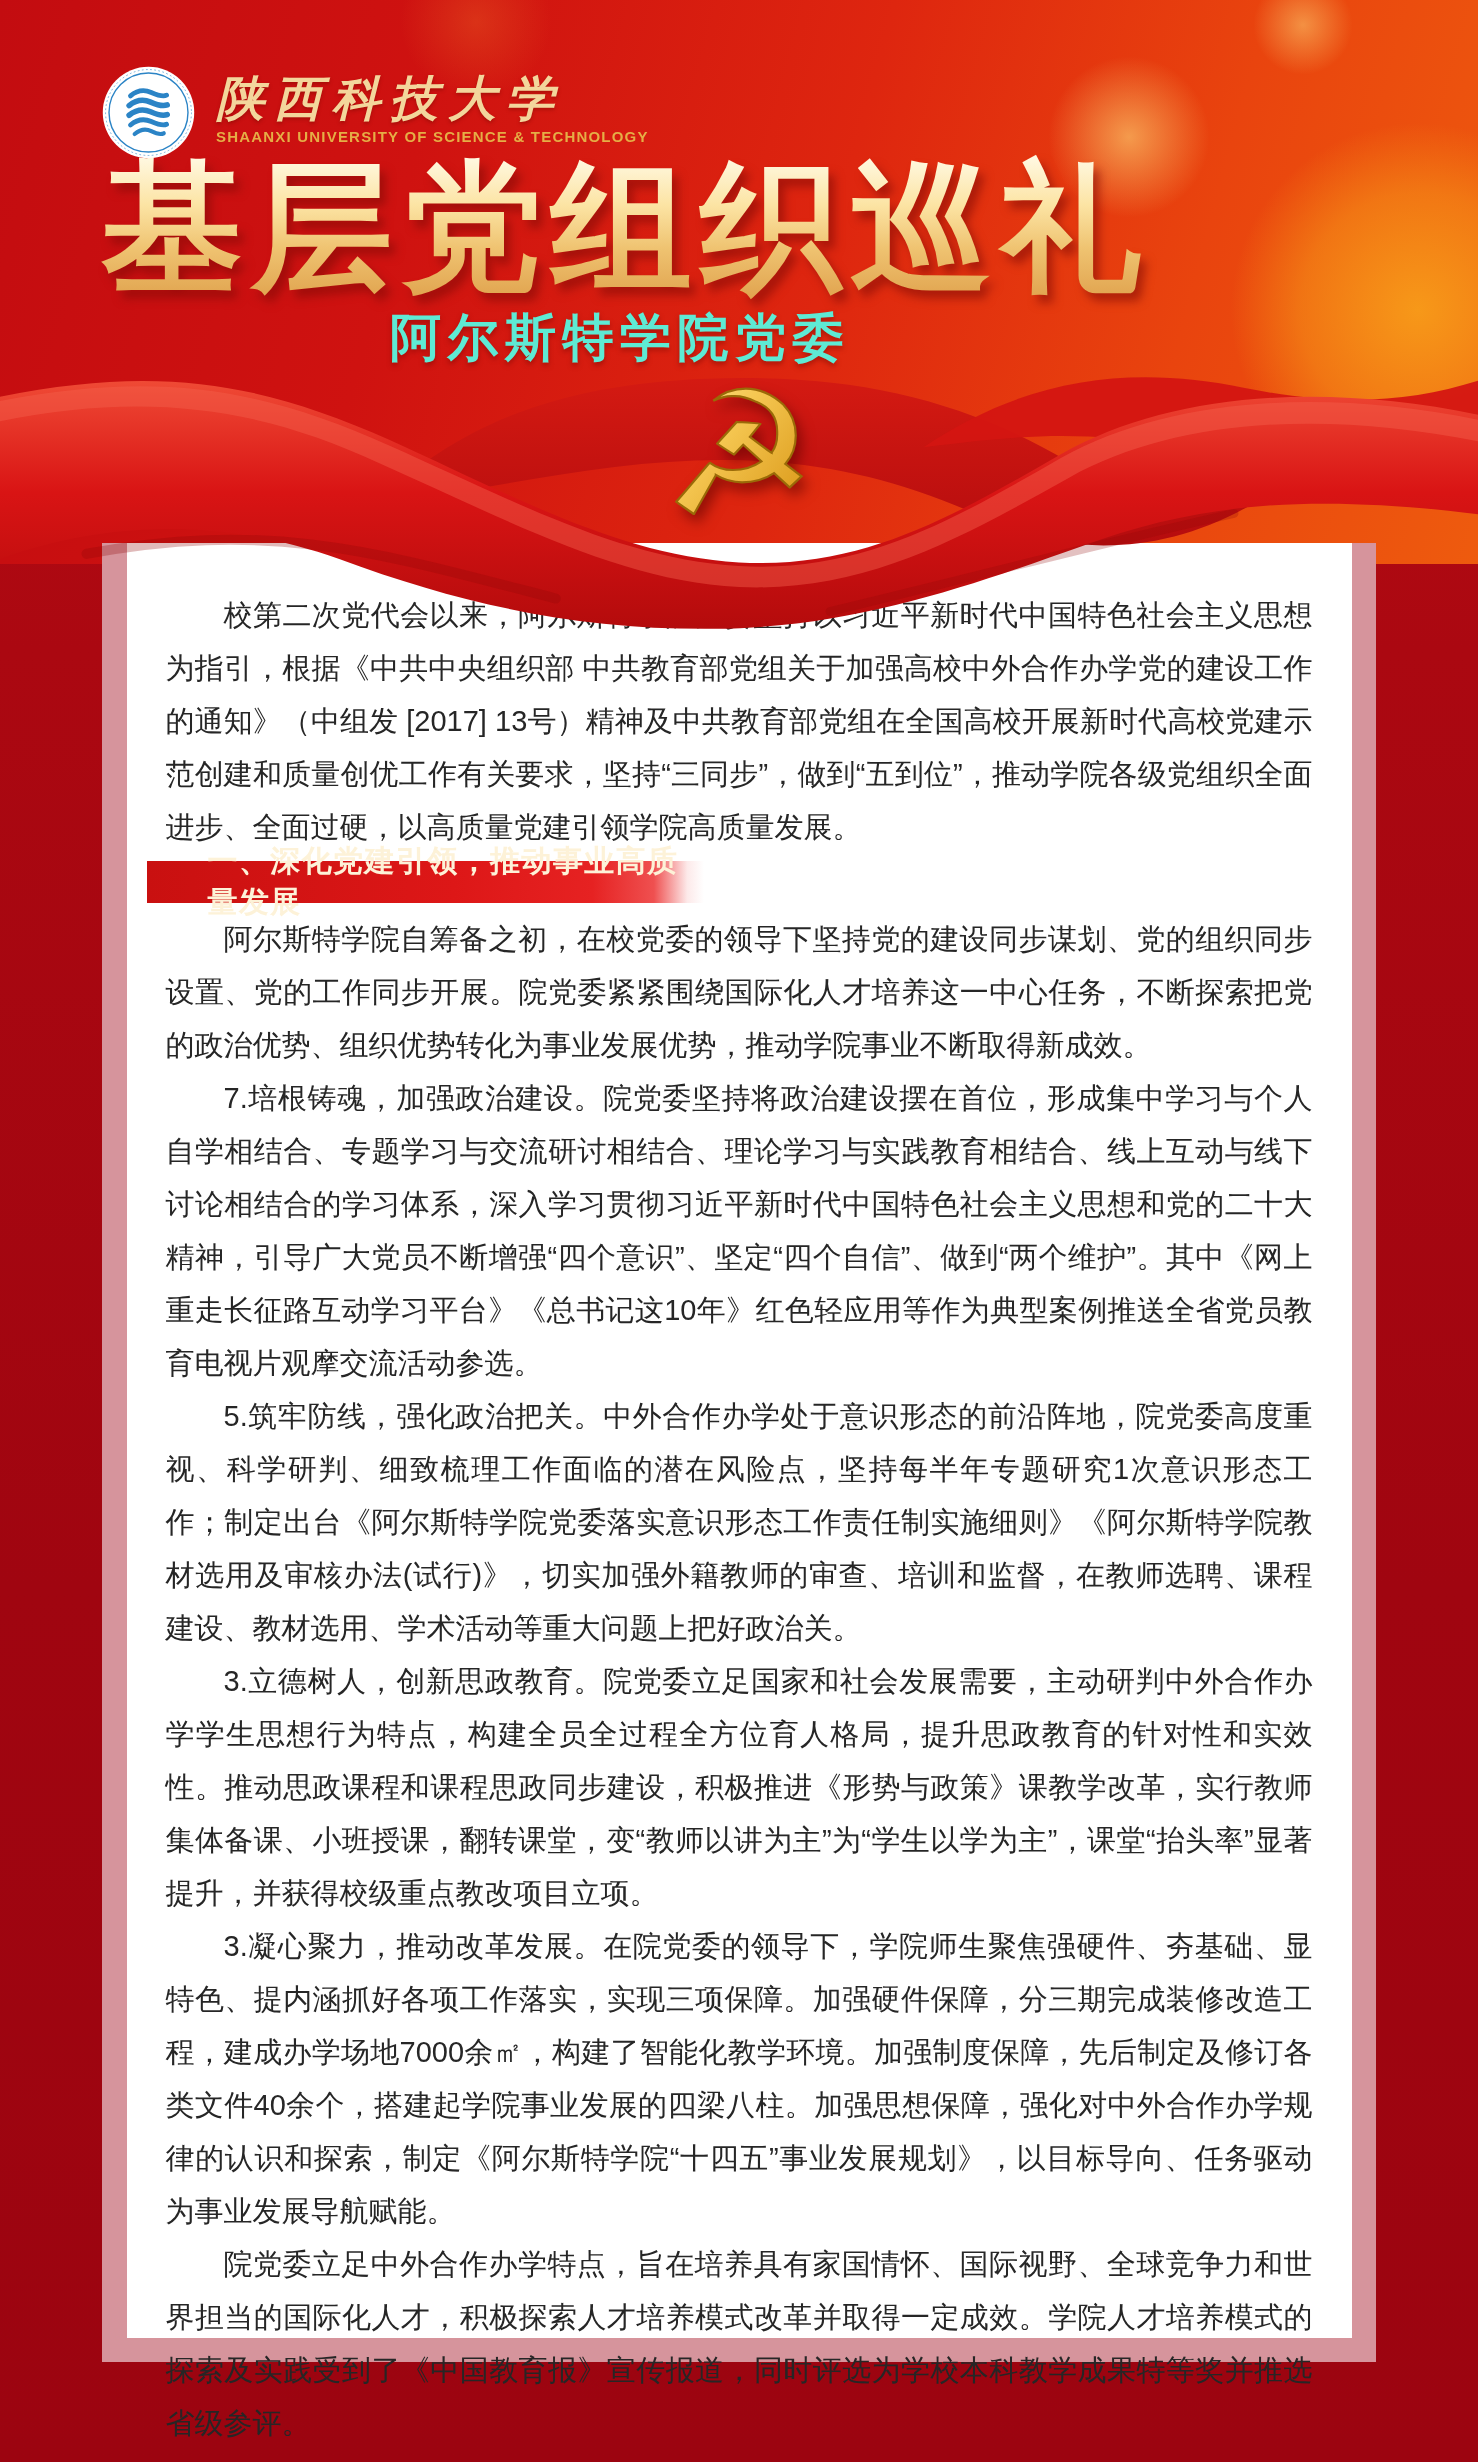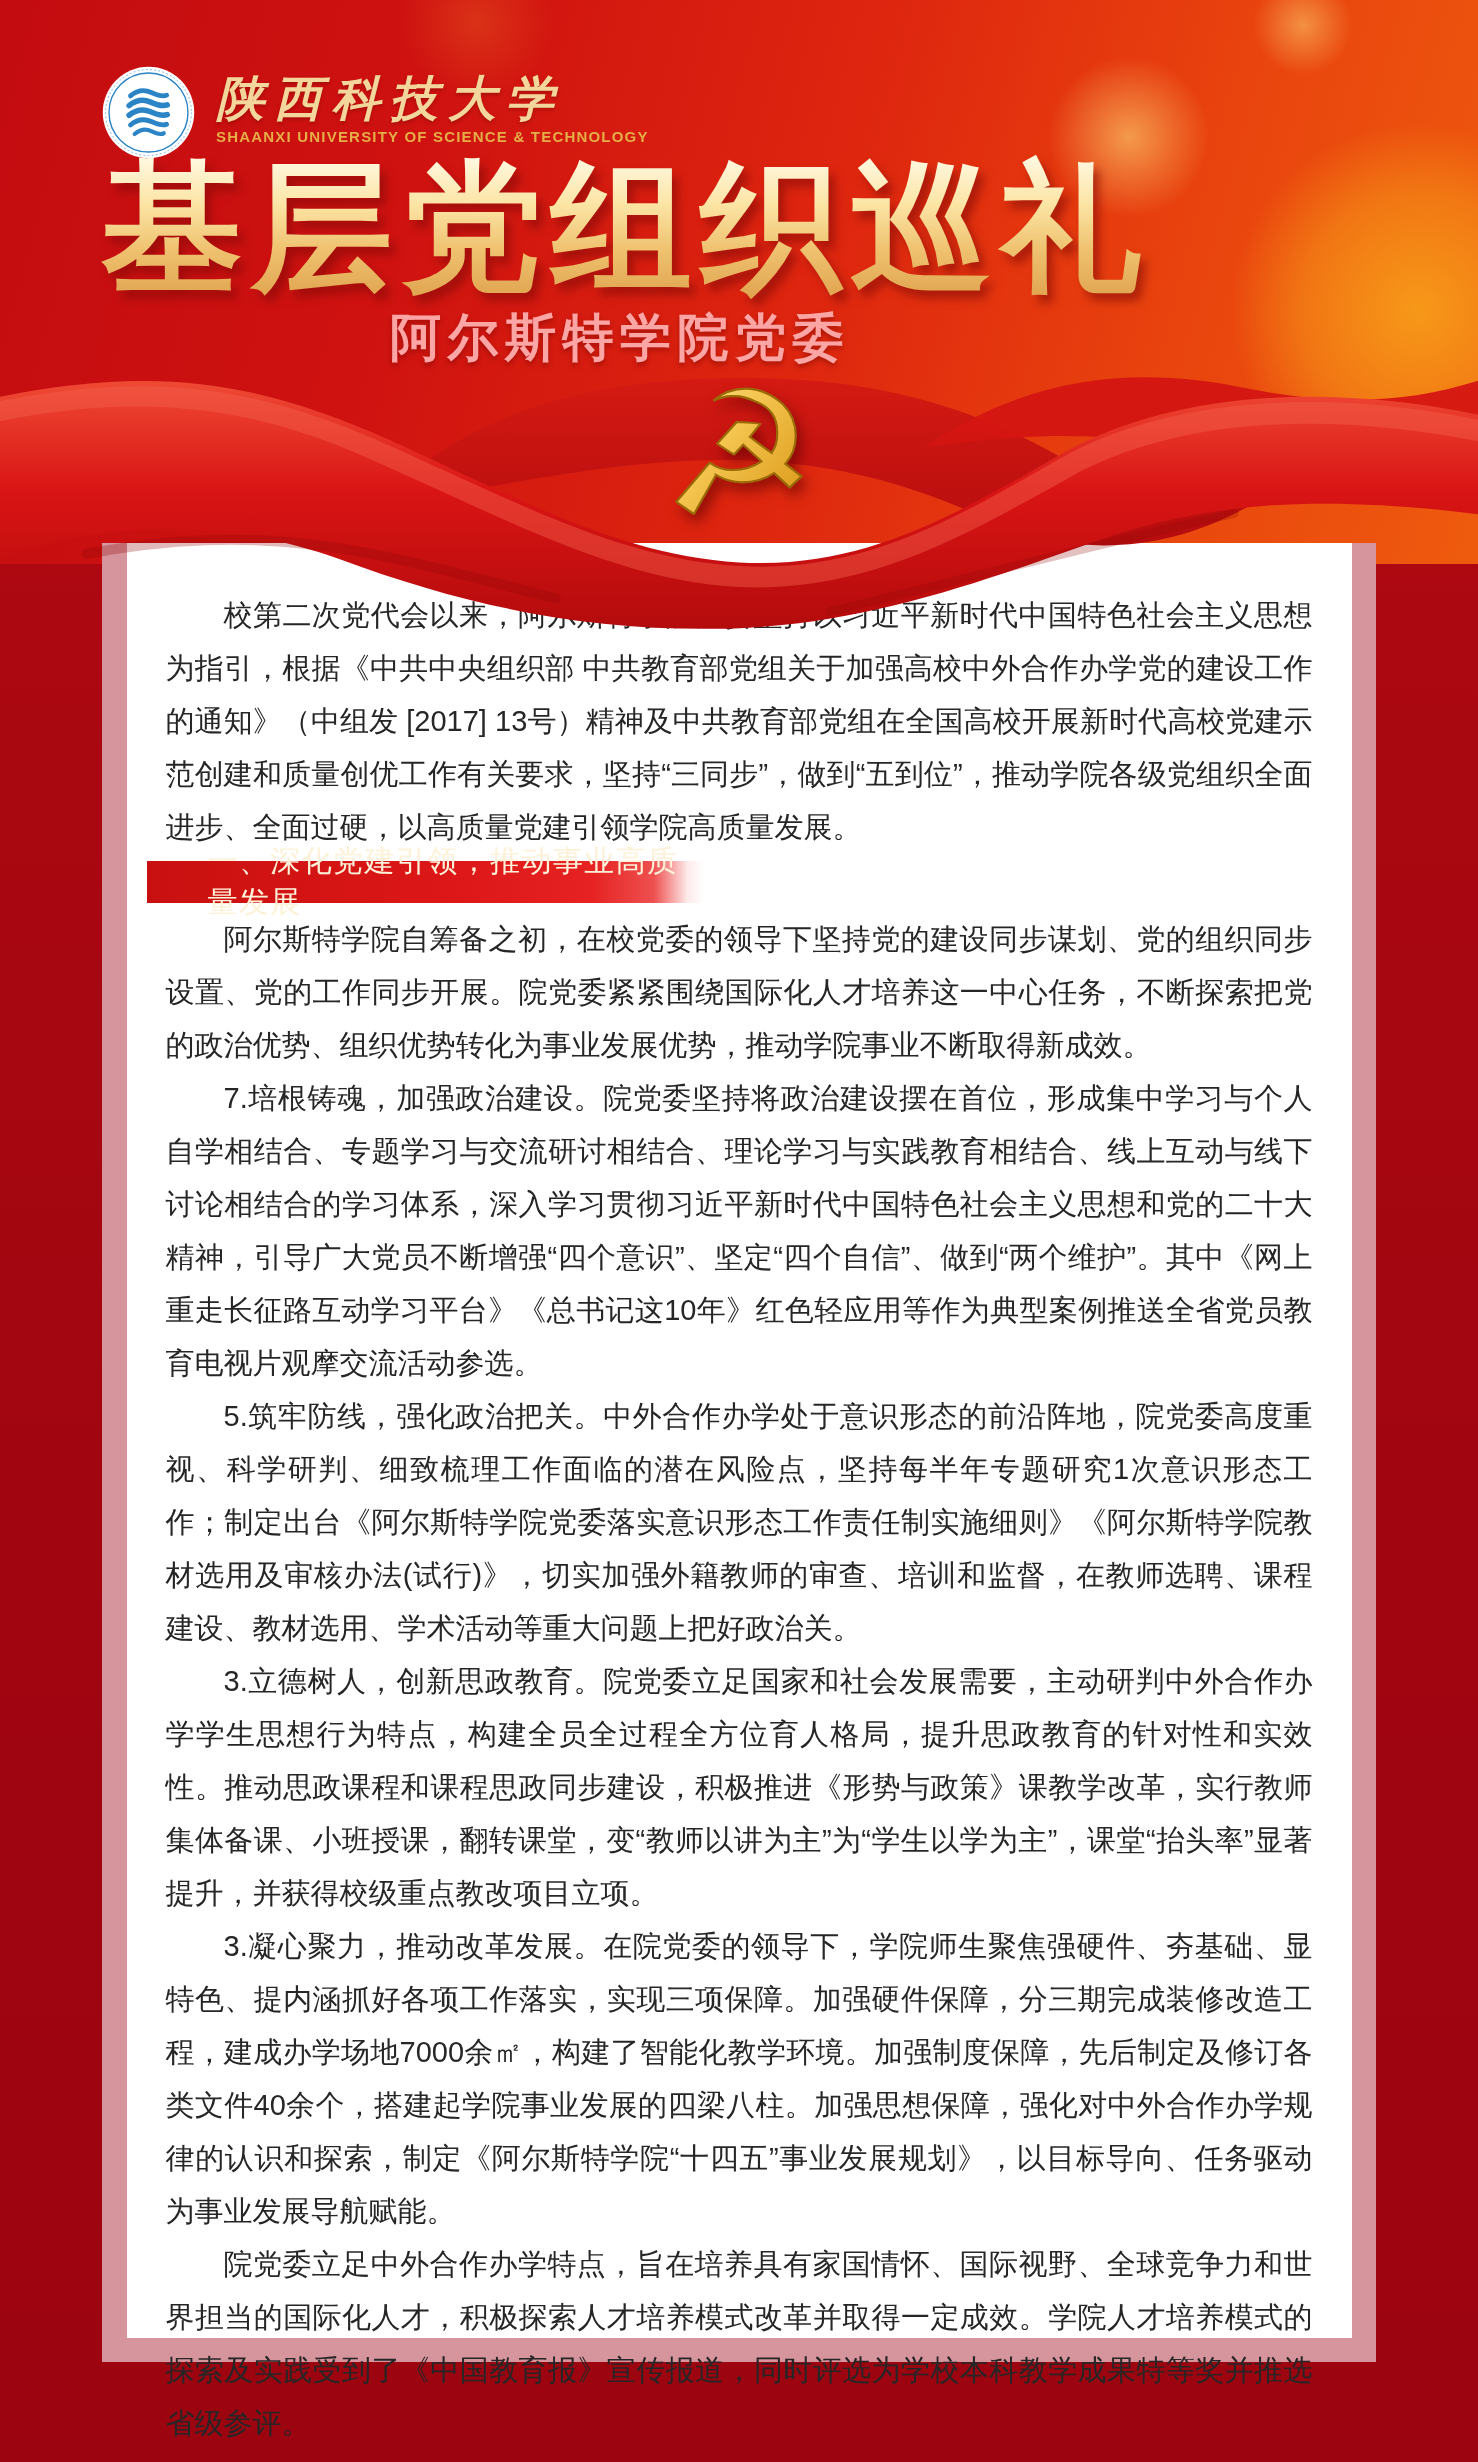--- a/index.html
+++ b/index.html
@@ -36,21 +36,21 @@
   .main-title{
     position:absolute;left:0;top:149px;width:1251px;z-index:4;text-align:center;
     font-family:"DejaVu Serif","Liberation Serif",serif;font-weight:bold;
     font-size:141px;line-height:155px;letter-spacing:8.7px;
     background:linear-gradient(180deg,#fff8e0 6%,#fce4a4 36%,#efc371 64%,#dfa04b 100%);
     -webkit-background-clip:text;background-clip:text;color:transparent;
     filter:drop-shadow(6.5px 8px 5px rgba(125,10,5,.55));
   }
   .sub-title{
     position:absolute;left:0;top:309px;width:1240px;z-index:4;text-align:center;
-    font-size:51px;line-height:58px;font-weight:bold;letter-spacing:6.5px;color:#fca5a5;
+    font-size:51px;line-height:58px;font-weight:bold;letter-spacing:6.5px;color:#5eead4;
     text-shadow:0 2.9px 5.8px rgba(120,8,4,.5);
   }
   
   .ribbon{position:absolute;left:0;top:339px;width:1478px;height:310px;z-index:2;}
   .emblem{
     position:absolute;left:50%;top:361px;transform:translateX(-50%);z-index:3;
     filter:drop-shadow(5px 8.7px 6.5px rgba(90,0,0,.55));
   }
   
   .card{
@@ -63,21 +63,21 @@
   }
   .card-inner p{
     margin:0;font-size:29px;line-height:53px;color:#262626;
     text-align:justify;text-indent:2em;
     font-family:"Liberation Sans","DejaVu Sans",sans-serif;
   }
   .section-banner{
     height:42px;width:557px;margin:7.2px 0 10px -19px;
     background:linear-gradient(90deg,#c91010 0%,#dd1717 55%,#e62222 80%,#ef5050 91%,rgba(247,170,170,.25) 97%,rgba(247,170,170,0) 100%);
     display:flex;align-items:center;padding-left:61px;box-sizing:border-box;
-    font-size:30px;letter-spacing:1.4px;color:#fdf2d8;
+    font-size:30px;letter-spacing:1.4px;color:#fdf2d8;font-weight:bold;
   }
 </style>
 </head>
 <body>
 
 <div class="page-bg"></div>
 
 <div class="logo-row">
   <svg class="logo-mark" viewBox="0 0 140 140">
     <circle cx="70" cy="70" r="66" fill="#ffffff"></circle>

